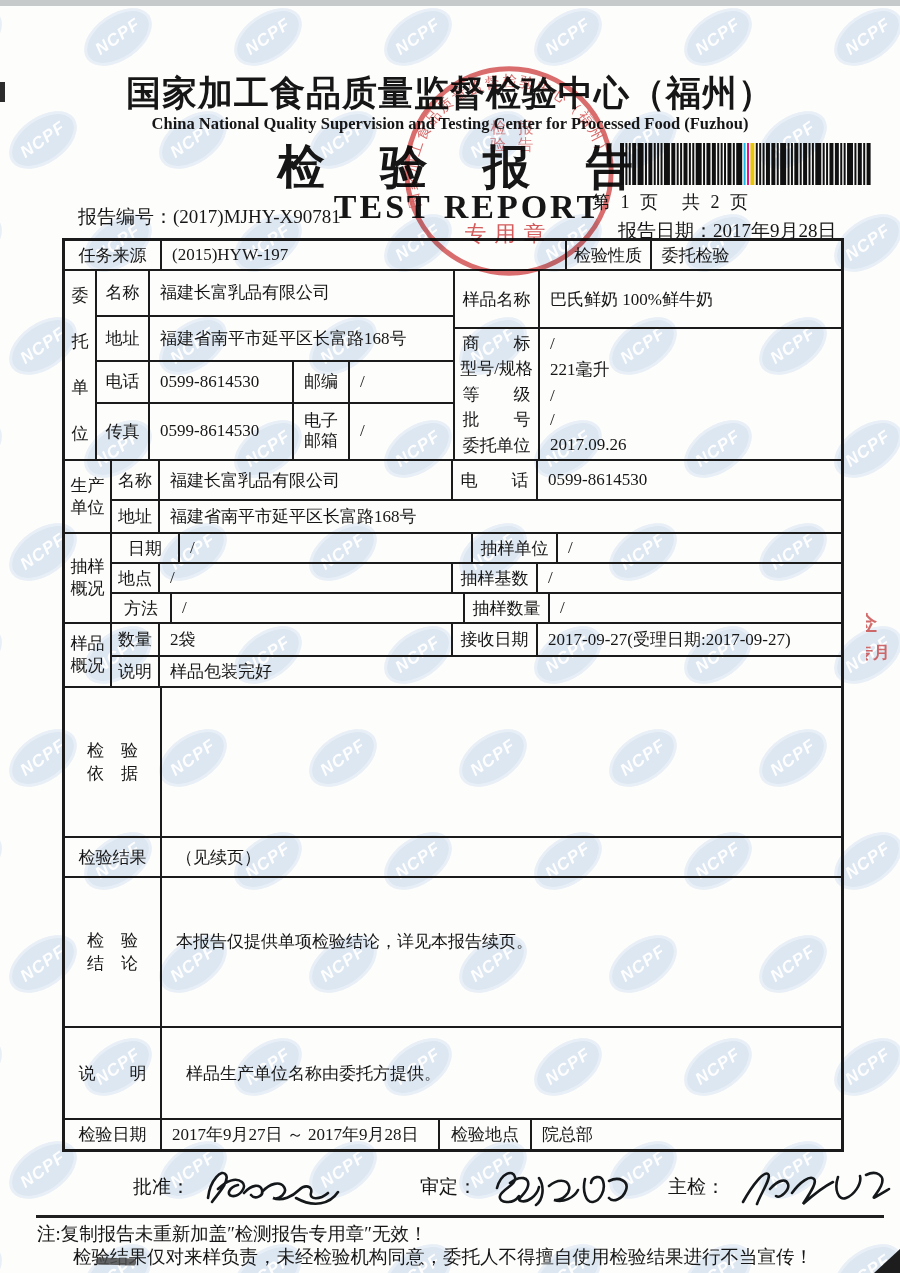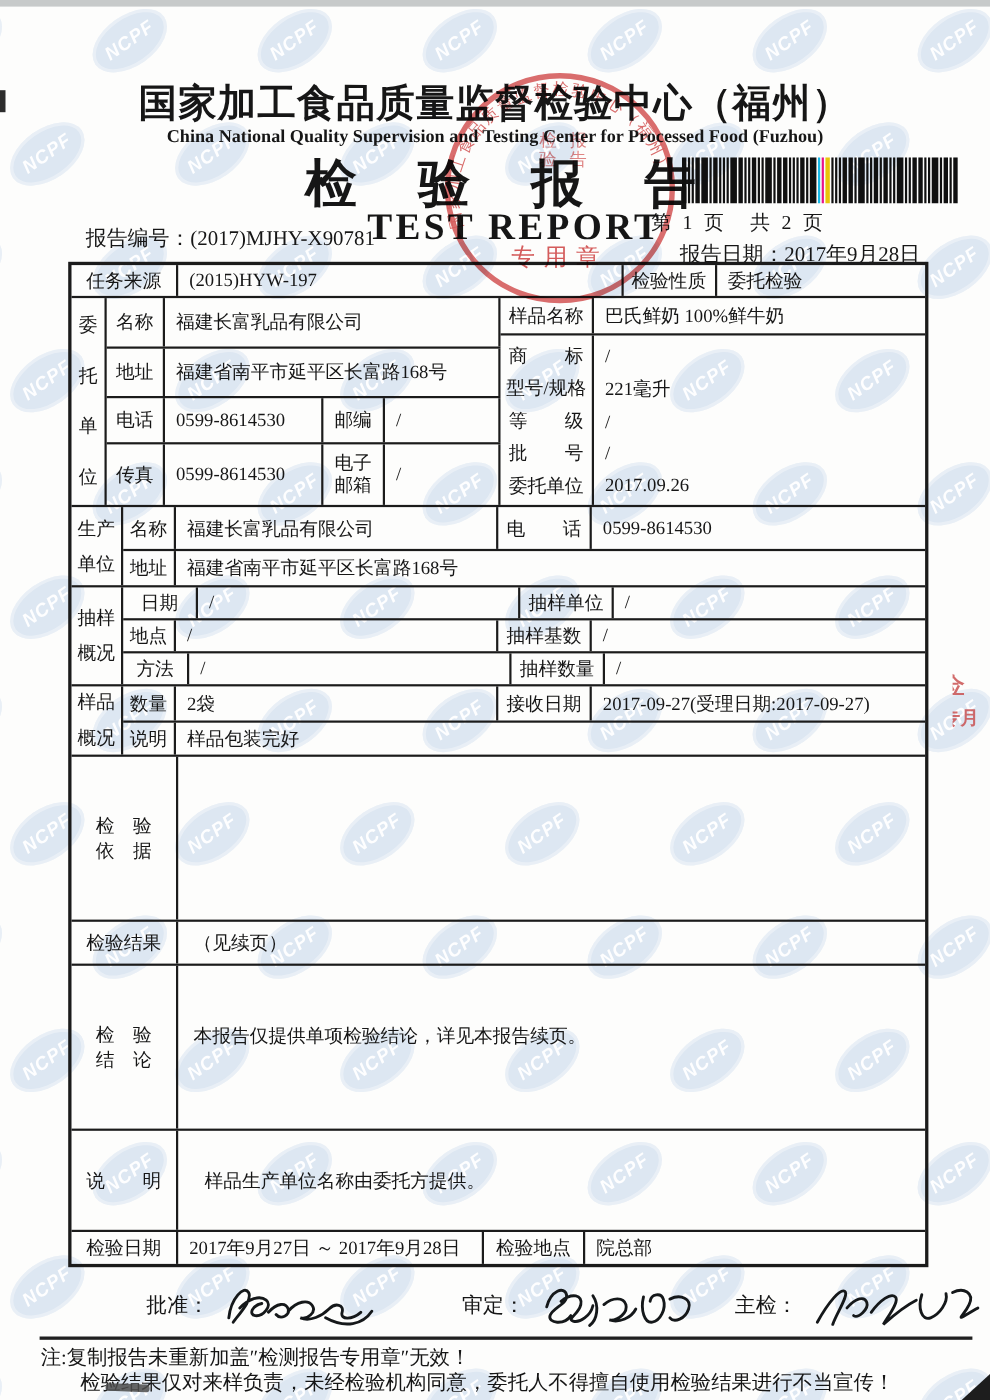--- a/index.html
+++ b/index.html
@@ -33,21 +33,21 @@
              display:flex;flex-direction:column;font-size:17px;box-sizing:border-box;}
   .sec{display:flex;border-bottom:2px solid #1b1b1b;box-sizing:border-box;flex:0 0 auto;}
   .sec:last-child{border-bottom:none;flex:1 1 auto;}
   .br{border-right:2px solid #1b1b1b;}
   .bb{border-bottom:2px solid #1b1b1b;}
   .lab{display:flex;align-items:center;justify-content:center;text-align:right;box-sizing:border-box;flex:0 0 auto;}
   .val{display:flex;align-items:center;padding-left:10px;box-sizing:border-box;flex:1 1 auto;min-width:0;}
   .col{display:flex;flex-direction:column;box-sizing:border-box;}
   .row{display:flex;box-sizing:border-box;}
   .vlab{width:32px;word-break:break-all;line-height:46px;text-align:center;display:flex;align-items:center;justify-content:center;}
-  .vlab2{white-space:pre-line;text-align:right;line-height:32px;}
+  .vlab2{white-space:pre-line;text-align:right;line-height:22px;}
   .pre{white-space:pre-line;}
   .spread{flex-direction:column;justify-content:space-evenly;}
   .basis-text{display:block;padding:10px 14px;line-height:1.5;}
   .basis-text div{margin:1px 0;}
   
   .sign-row{top:1162px;left:0;width:100%;height:54px;z-index:1;}
   .sign-group{position:absolute;display:flex;align-items:center;font-size:19px;}
   .sig-svg{margin-left:8px;}
   .sig-svg path{fill:none;stroke:#15181a;stroke-width:2.6;stroke-linecap:round;}
   .foot-line{top:1215px;left:36px;width:848px;border-top:3px solid #202020;z-index:1;}
@@ -278,21 +278,21 @@
       </div>
       <div class="row" style="height:61px">
         <div class="lab br" style="width:53px">传真</div>
         <div class="val br" style="width:144px;flex:0 0 auto">0599-8614530</div>
         <div class="lab br pre" style="width:56px;line-height:20px">电子
 邮箱</div>
         <div class="val br">/</div>
       </div>
     </div>
     <div class="col" style="flex:1">
-      <div class="row bb" style="height:34px">
+      <div class="row bb" style="height:58px">
         <div class="lab br" style="width:85px">样品名称</div>
         <div class="val">巴氏鲜奶 100%鲜牛奶</div>
       </div>
       <div class="row" style="flex:1">
         <div class="col br spread" style="width:85px;text-align:center">
           <div>商　　标</div>
           <div>型号/规格</div>
           <div>等　　级</div>
           <div>批　　号</div>
           <div>委托单位</div>

